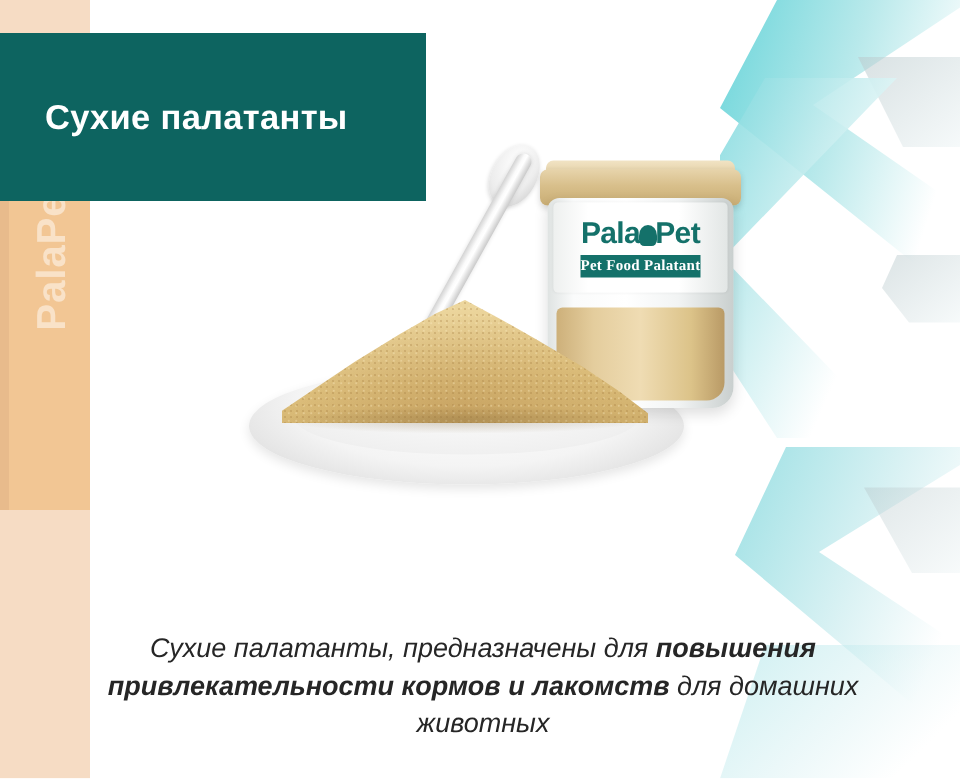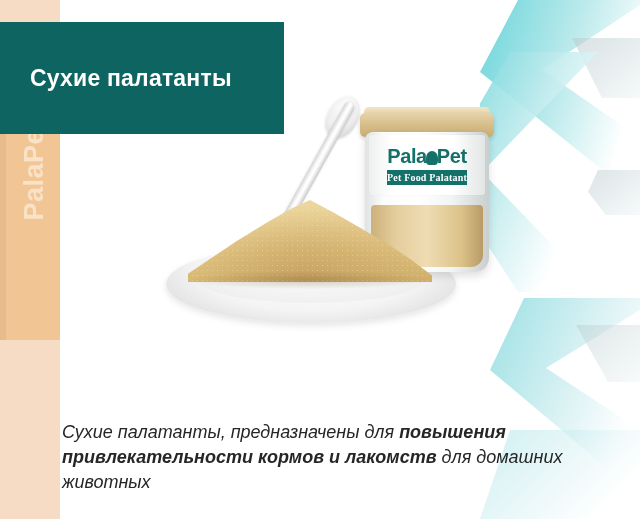--- a/index.html
+++ b/index.html
@@ -264,20 +264,21 @@
     letter-spacing: 0.2px;
     white-space: nowrap;
   }
 
   
   .caption {
     position: absolute;
     left: 62px;
     top: 420px;
     width: 520px;
+    text-align: center;
     font-size: 18px;
     font-style: italic;
     color: #262626;
     line-height: 1.38;
   }
   .caption b { font-weight: bold; }
 </style>
 </head>
 <body>
 

